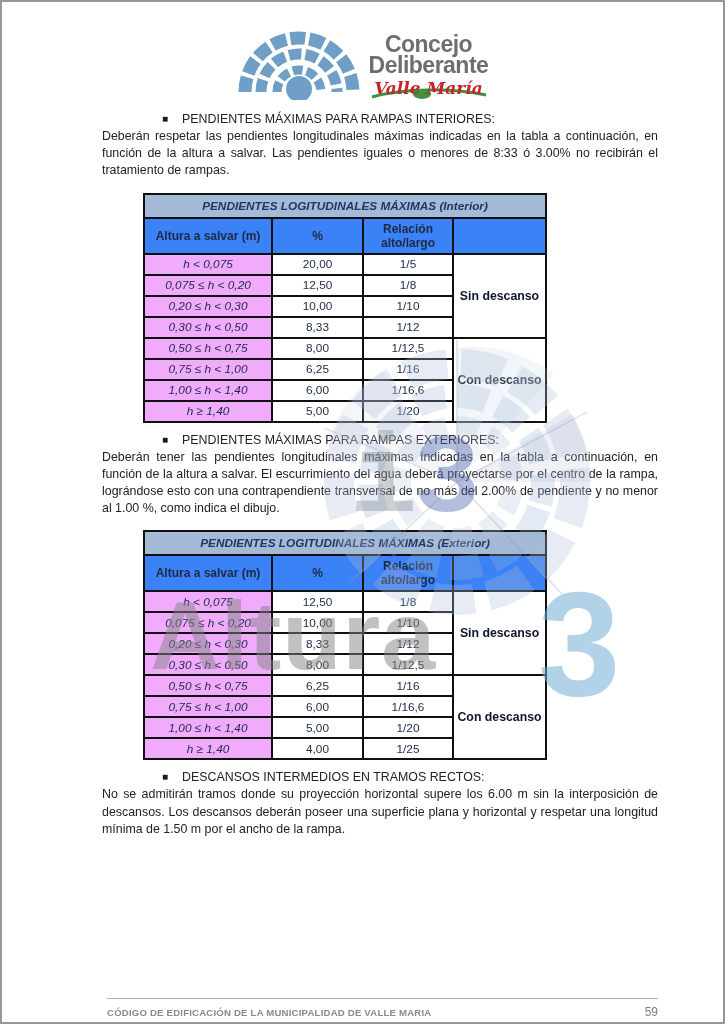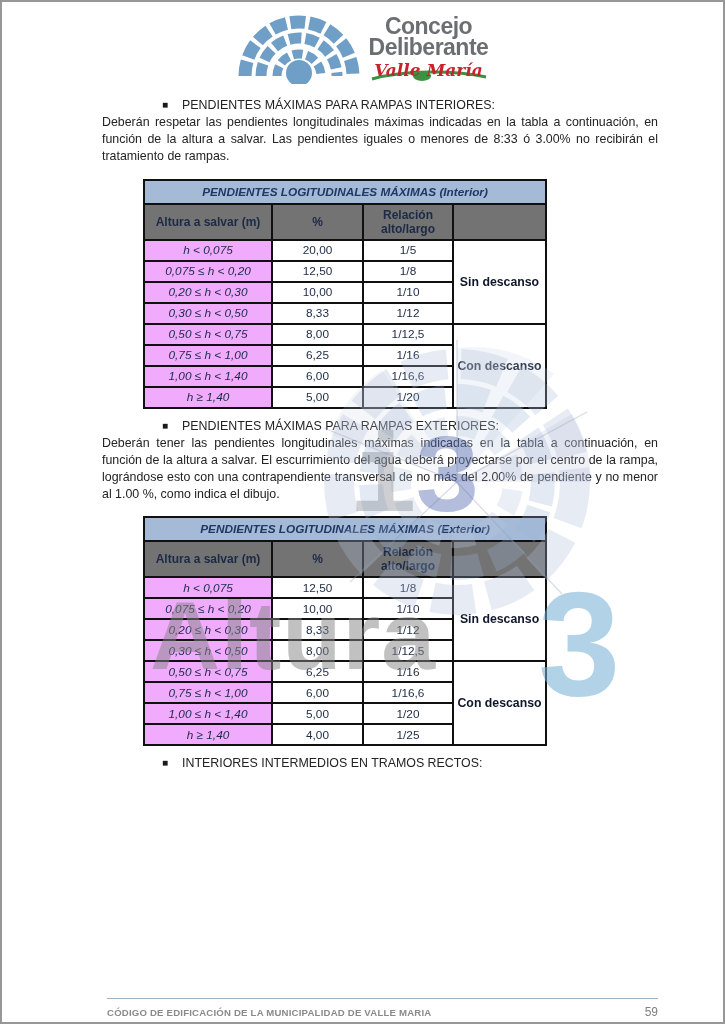--- a/index.html
+++ b/index.html
@@ -3,42 +3,42 @@
 <meta charset="utf-8">
 <style>
   html,body { margin:0; padding:0; background:#e8e8e8; }
   .page {
     position:relative; width:725px; height:1024px; margin:0 auto;
     background:#ffffff; border:2px solid #979797; box-sizing:border-box;
     overflow:hidden; font-family:"Liberation Sans", sans-serif;
   }
 
   
-  .logo-wrap { display:flex; justify-content:center; align-items:flex-start; height:86px; }
+  .logo-wrap { display:flex; justify-content:center; align-items:center; padding-top:14px; height:86px; }
   .logo-icon-box { width:124px; height:82px; margin-right:8px; }
   .org-text { text-align:center; padding-top:14px; }
   .org-name { color:#6d6e71; font-weight:bold; font-size:23px; line-height:21px; letter-spacing:-0.5px; }
   .org-sub { position:relative; display:inline-block; margin-top:2px;
              font-family:"DejaVu Serif", serif; font-style:italic; font-weight:bold;
              font-size:17px; color:#c8232c; }
   .org-sub svg.swoosh { position:absolute; left:-4px; right:-4px; top:9px; width:118px; height:14px; }
 
   
   .content { position:relative; margin:0 69px 0 100px; width:556px; }
   .bullet-row { display:flex; align-items:baseline; margin:10px 0 2px 60px; }
   .bullet { font-size:10px; color:#1a1a1a; padding-right:14px; position:relative; top:-1px; }
   .heading { font-size:12.4px; color:#232323; }
   .para { font-size:12.4px; line-height:17.2px; text-align:justify; color:#232323; margin:2px 0 0 0; }
 
   
   .table-holder { margin:13px 0 4px 41px; }
   .ptable { border-collapse:collapse; table-layout:fixed; width:402px;margin-top:12px; }
   .ptable td { border:2px solid #101010; text-align:center; vertical-align:middle; padding:0; overflow:hidden; }
   .ttitle { height:22px; background:#a4bad7; color:#1f3864; font-weight:bold; font-style:italic; font-size:11.8px; }
-  .thead  { height:34px; background:#737373; font-weight:bold; font-size:12px; color:#1c2a45; line-height:14px; }
+  .thead  { height:34px; background:#3b82f6; font-weight:bold; font-size:12px; color:#1c2a45; line-height:14px; }
   .c-alt  { background:#f0abfc; font-size:11.8px; color:#1c2a45; height:19px;font-style:italic; }
   .c-val  { background:#ffffff; font-size:11.8px; color:#1c2a45;border-radius:9px; }
   .c-group{ background:#ffffff; font-weight:bold; font-size:12.3px; color:#0f172a; }
 
   
   .footer { position:absolute; left:105px; width:551px; top:996px; }
   .footer-rule { border:none; border-top:1.6px solid #9fb2c2; margin:0 0 6px 0; }
   .footer-row { display:flex; justify-content:space-between; align-items:baseline; }
   .footer-title { font-size:9.6px; font-weight:bold; color:#8a8a8a; letter-spacing:0.2px; }
   .footer-page { font-size:12px; color:#7f7f7f; }
@@ -221,22 +221,23 @@
               <td class="c-alt">h ≥ 1,40</td>
               <td class="c-val">4,00</td>
               <td class="c-val">1/25</td>
             </tr>
           </tbody>
         </table>
       </div>
 
     <div class="bullet-row">
       <span class="bullet">■</span>
-      <span class="heading">INTERIORES INTERMEDIOS EN TRAMOS RECTOS:</span>
-    </div>
+      <span class="heading">DESCANSOS INTERMEDIOS EN TRAMOS RECTOS:</span>
+    </div>
+    <p class="para">No se admitirán tramos donde su proyección horizontal supere los 6.00 m sin la interposición de descansos. Los descansos deberán poseer una superficie plana y horizontal y respetar una longitud mínima de 1.50 m por el ancho de la rampa.</p>
 
   </div>
 
   <div class="footer">
     <hr class="footer-rule">
     <div class="footer-row">
       <span class="footer-title">CÓDIGO DE EDIFICACIÓN DE LA MUNICIPALIDAD DE VALLE MARIA</span>
       <span class="footer-page">59</span>
     </div>
   </div>

